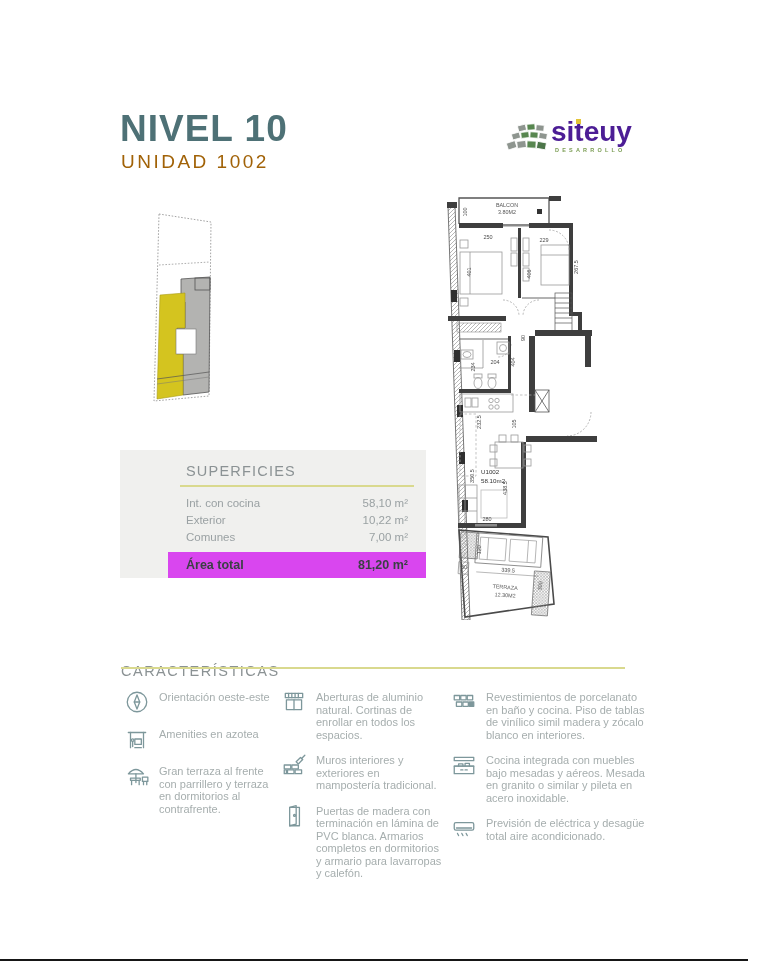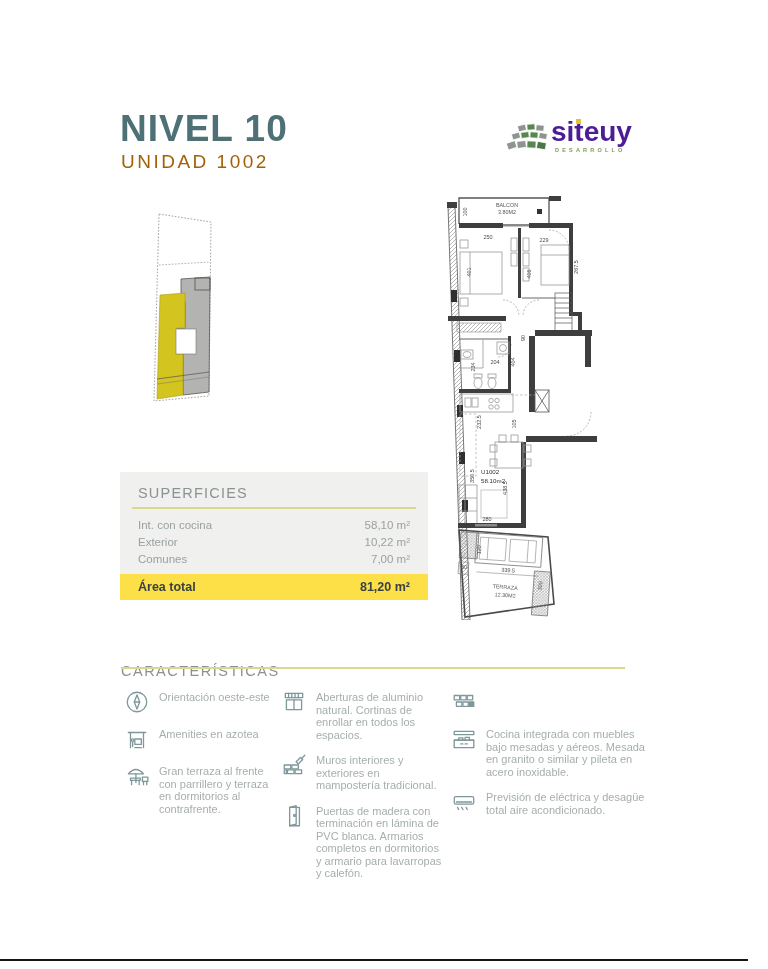--- a/index.html
+++ b/index.html
@@ -17,28 +17,28 @@
   .logo-tick{position:absolute;left:73px;top:1px;width:5px;height:5px;background:#e3c437;}
   .logo-tagline{position:absolute;left:52px;top:29px;font-size:5.5px;letter-spacing:3.2px;
          color:#7a9c52;font-weight:700;}
   
   .keyplan{position:absolute;left:133px;top:208px;}
   .floorplan{position:absolute;left:445px;top:190px;}
   .plan-dim{font-size:5.5px;fill:#4c4c4c;}
   .plan-room{font-size:6.2px;fill:#333;}
   .plan-room-s{font-size:5.4px;fill:#555;}
   
-  .sup{position:absolute;left:120px;top:472px;width:308px;background:#f0f0ee;padding-bottom:0;}
+  .sup{position:absolute;left:120px;top:450px;width:258px;background:#f0f0ee;padding-bottom:0;padding-left:48px;}
   .sup-title{padding:13px 18px 6px 18px;font-size:14.5px;letter-spacing:1.2px;color:#8b9294;}
   .sup-rule{margin:0 12px;height:2px;background:#d9d98e;}
   .sup-rows{padding:8px 18px 6px 18px;}
   .srow{display:flex;justify-content:space-between;font-size:11.5px;color:#9aa1a3;
         line-height:17px;}
   .srow .val{color:#9aa1a3;}
-  .stotal{display:flex;justify-content:space-between;background:#fde047;
+  .stotal{display:flex;justify-content:space-between;background:#d946ef;
         padding:6px 18px;font-size:12.5px;font-weight:700;color:#3a4144;}
   
   .car-title{position:absolute;left:121px;top:663px;font-size:14.5px;letter-spacing:1.5px;
         color:#8b9294;}
   .car-rule{position:absolute;left:121px;top:667px;width:504px;height:2px;background:#d9d98e;}
   .col{position:absolute;top:689px;}
   .col1{left:124px;width:152px;}
   .col2{left:281px;width:162px;}
   .col3{left:451px;width:200px;}
   .feat{display:flex;margin-bottom:11px;}
@@ -369,20 +369,21 @@
     <span class="ficon">
       <svg viewBox="0 0 24 24" width="26" height="26">
       <rect x="3" y="6" width="5" height="4"></rect>
           <rect x="9" y="6" width="5" height="4"></rect>
           <rect x="15" y="6" width="5" height="4"></rect>
       <rect x="5" y="12" width="5" height="4"></rect>
           <rect x="11" y="12" width="5" height="4"></rect>
       <rect x="17" y="12" width="4" height="4" fill="#7d979b"></rect>
         </svg>
     </span>
+    <p>Revestimientos de porcelanato en baño y cocina. Piso de tablas de vinílico simil madera y zócalo blanco en interiores.</p>
   </div>
   <div class="feat">
     <span class="ficon">
       <svg viewBox="0 0 24 24" width="26" height="26">
           <rect x="3" y="5" width="18" height="3"></rect>
       <rect x="3" y="13" width="18" height="7"></rect>
           <line x1="3" y1="13" x2="21" y2="13"></line>
       <path d="M7,13 L7,11 L11,11 L11,13"></path>
           <path d="M13,13 L13,10.5 L17,10.5 L17,13"></path>
       <line x1="9" y1="16.5" x2="11" y2="16.5"></line>

